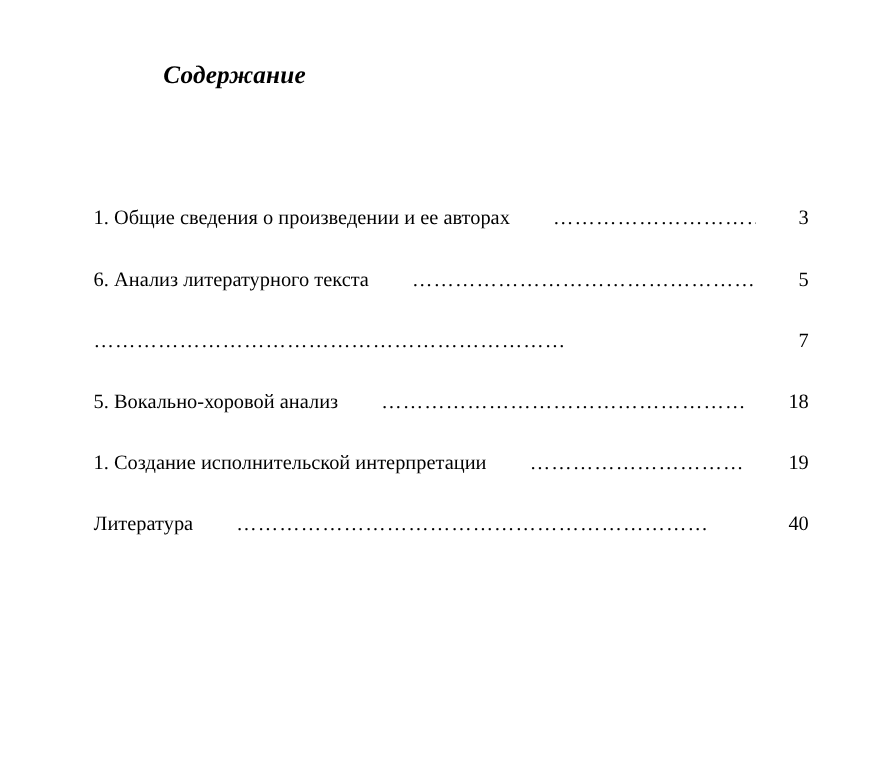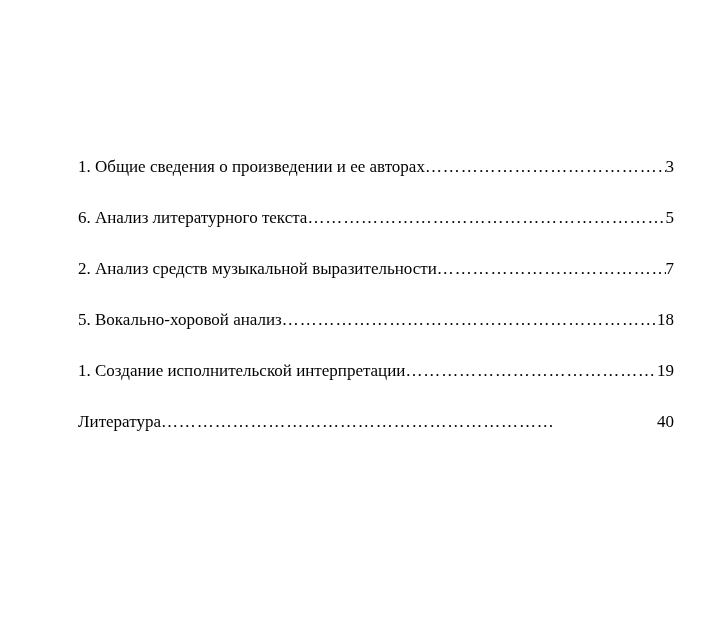--- a/index.html
+++ b/index.html
@@ -41,26 +41,27 @@
   
   .toc-list {
     position: absolute;
     left: 78px;
     top: 141px;
     width: 596px;
   }
 
   .toc-entry {
     display: flex;
-    align-items: center;
+    align-items: flex-end;
     font-size: 17px;
     line-height: 20px;
     height: 51px;
     white-space: nowrap;
     overflow: hidden;
+    gap: 36px;
   }
 
   .entry-label {
     flex: 0 0 auto;
   }
 
   .entry-leader {
     flex: 1 1 auto;
     overflow: hidden;
     white-space: nowrap;
@@ -72,37 +73,37 @@
   .entry-page {
     flex: 0 0 auto;
     padding-left: 0px;
   }
 </style>
 </head>
 <body>
 
 <div class="page">
 
+  <div class="toc-title">Содержание</div>
 
   <div class="toc-list">
 
     <div class="toc-entry">
       <span class="entry-label">1. Общие сведения о произведении и ее авторах</span>
       <span class="entry-leader">…………………………………………………………</span>
       <span class="entry-page">3</span>
     </div>
 
     <div class="toc-entry">
       <span class="entry-label">6. Анализ литературного текста</span>
       <span class="entry-leader">…………………………………………………………</span>
       <span class="entry-page">5</span>
     </div>
 
     <div class="toc-entry">
-      <span class="entry-label">2. Анализ средств музыкальной выразительности</span>
       <span class="entry-leader">…………………………………………………………</span>
       <span class="entry-page">7</span>
     </div>
 
     <div class="toc-entry">
       <span class="entry-label">5. Вокально-хоровой анализ</span>
       <span class="entry-leader">…………………………………………………………</span>
       <span class="entry-page">18</span>
     </div>
 

